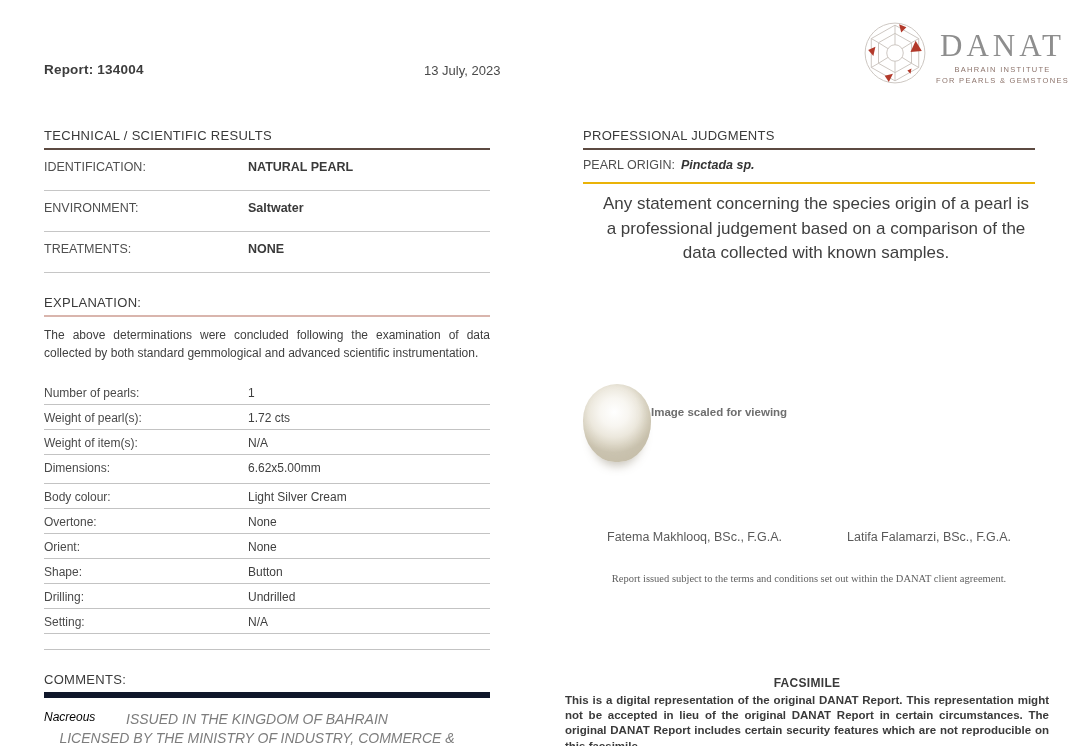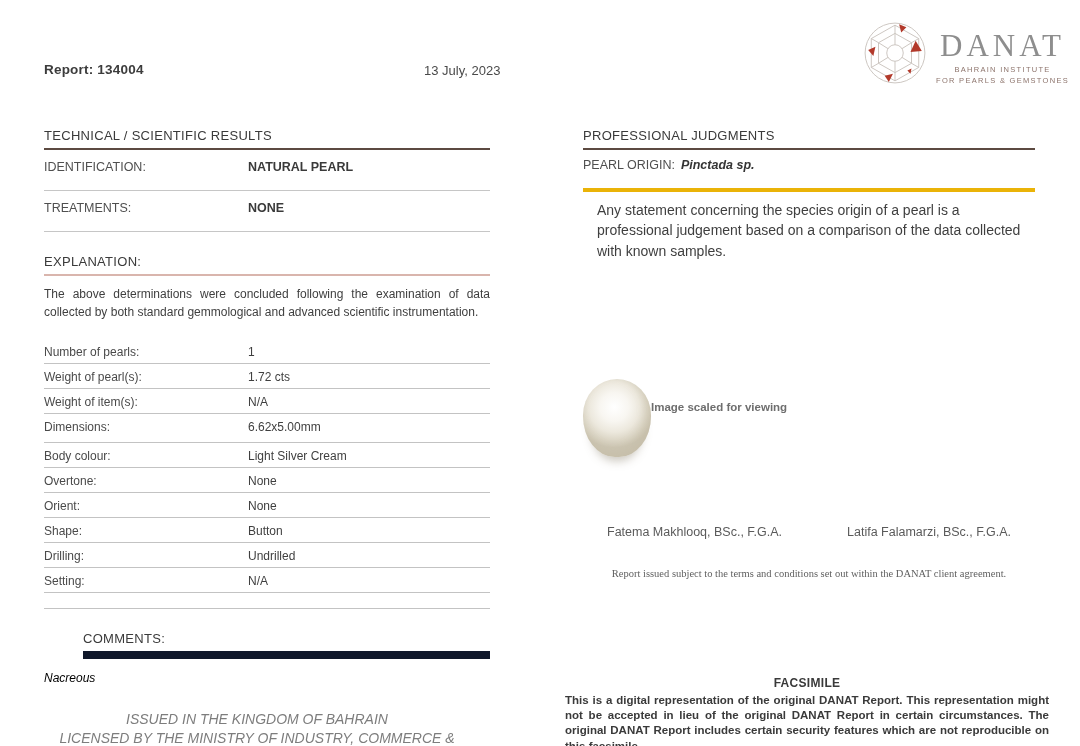--- a/index.html
+++ b/index.html
@@ -29,45 +29,45 @@
 
   
   .left-col  { position:absolute; left:44px;  top:128px; width:446px; }
   .right-col { position:absolute; left:583px; top:128px; width:452px; }
 
   .section-title {
     font-size:13px; font-weight:normal; color:#3a3a3a; letter-spacing:.3px;
     padding-bottom:5px; border-bottom:2px solid #5c4a41;
   }
   .section-title.red-rule   { border-bottom:2px solid #d9b5ad; }
-  .section-title.coral-rule { border-bottom:8px solid #0f172a;margin-left:39px; }
+  .section-title.coral-rule { border-bottom:6px solid #0f172a; }
 
   
   .res-row { display:flex; align-items:flex-start; padding:10px 0 16px 0; border-bottom:1px solid #c6c6c6; }
   .res-row .lbl { width:204px; font-size:12.5px; color:#4f4f4f; flex:none; }
   .res-row .val { font-size:12.5px; color:#3a3a3a; font-weight:bold; }
 
   .expl-wrap { margin-top:22px; }
   .expl-para { margin-top:9px; font-size:12px; line-height:1.5; color:#3f3f3f; text-align:justify; }
 
   .spec-table { margin-top:18px; }
   .spec-row { display:flex; align-items:flex-start; padding:6px 0 4px 0; border-bottom:1px solid #c3c3c3; }
   .spec-row .lbl { width:204px; font-size:12px; color:#4a4a4a; flex:none; }
   .spec-row .val { font-size:12px; color:#3f3f3f; }
   .spec-row.gap-after { padding-bottom:8px; }
   .trailing-rule { border-bottom:1px solid #c3c3c3; height:16px; }
 
   .comments-wrap { margin-top:22px; }
   .comments-text { margin-top:12px; font-size:12px; font-style:italic; color:#000000; }
 
   
-  .origin-row { display:flex; align-items:baseline; padding:8px 0 16px 0; border-bottom:4px solid #eab308; }
+  .origin-row { display:flex; align-items:baseline; padding:8px 0 10px 0; border-bottom:2px solid #eab308; }
   .origin-lbl { font-size:12.5px; color:#4f4f4f; margin-right:6px; }
   .origin-val { font-size:12.5px; color:#353535; font-weight:bold; font-style:italic; }
-  .origin-note { margin:8px 0 0 14px; font-size:14px; line-height:1.45; color:#3f3f3f; }
+  .origin-note { margin:8px 0 0 14px; font-size:17px; line-height:1.45; color:#3f3f3f;text-align:center; }
 
   .pearl-area { display:flex; flex-direction:row; align-items:center;font-weight:bold; }
   .pearl {
     margin-top:118px;
     width:68px; height:78px;
     border-radius:50% 50% 47% 47% / 46% 46% 52% 52%;
     background:
       radial-gradient(ellipse 60% 52% at 46% 36%, #ffffff 0%, #f8f6f1 35%, #ece8dd 62%, #d9d3c2 85%, #ccc5b2 100%);
     box-shadow: 0 12px 10px -8px rgba(140,130,110,.45), inset -4px -6px 10px rgba(190,180,158,.35);
   }
@@ -124,20 +124,24 @@
 
   <div class="left-col">
 
     <div class="section-title">TECHNICAL / SCIENTIFIC RESULTS</div>
 
     <div class="res-row">
       <span class="lbl">IDENTIFICATION:</span>
       <span class="val">NATURAL PEARL</span>
     </div>
     <div class="res-row">
+      <span class="lbl">ENVIRONMENT:</span>
+      <span class="val">Saltwater</span>
+    </div>
+    <div class="res-row">
       <span class="lbl">TREATMENTS:</span>
       <span class="val">NONE</span>
     </div>
 
     <div class="expl-wrap">
       <div class="section-title red-rule">EXPLANATION:</div>
       <div class="expl-para">The above determinations were concluded following the examination of data collected by both standard gemmological and advanced scientific instrumentation.</div>
     </div>
 
     <div class="spec-table">

